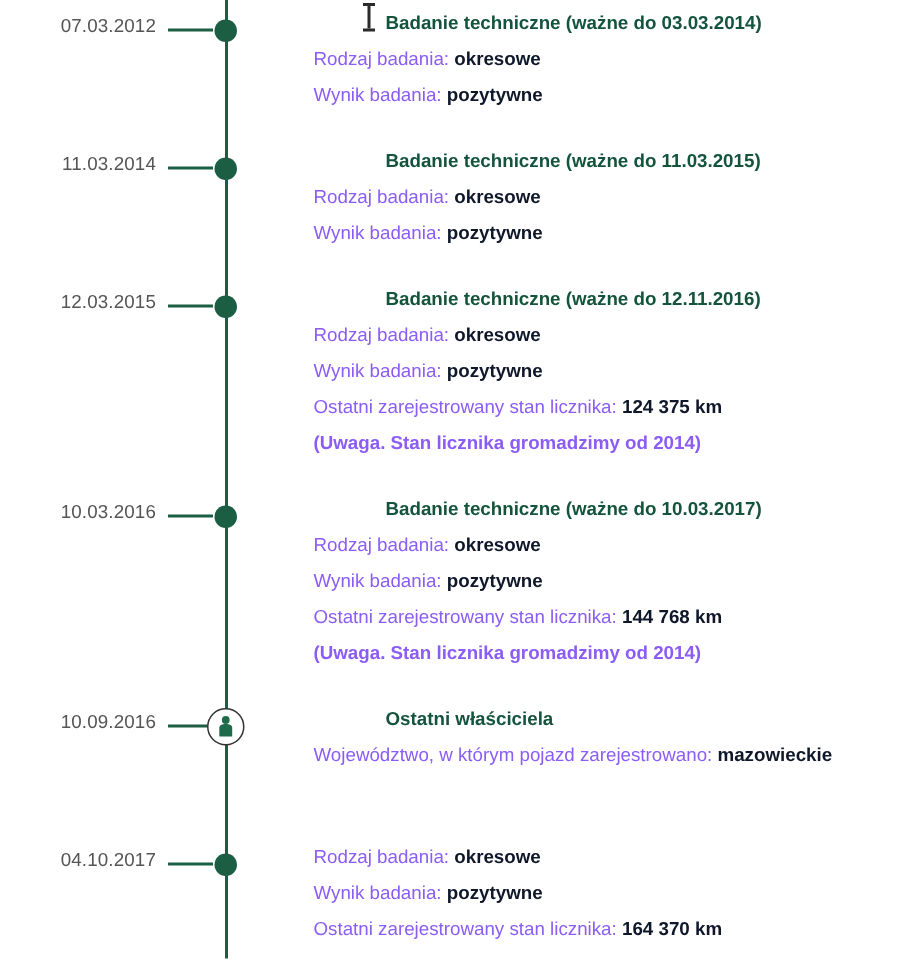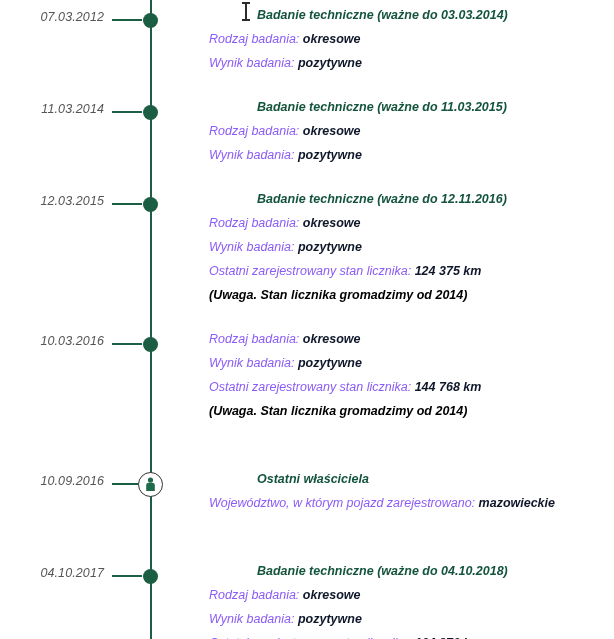--- a/index.html
+++ b/index.html
@@ -13,21 +13,20 @@
     font-family: "Liberation Sans", sans-serif;
     font-size: 12.5px;
     color: #4a4a4a;
     overflow: hidden;
   }
 
   #timeline {
     position: relative;
     width: 614px;
     height: 639px;
-    font-style: italic;
   }
 
   
   .spine {
     position: absolute;
     left: 150px;
     top: 0;
     bottom: 0;
     width: 2px;
     background: #1b5e44;
@@ -105,21 +104,21 @@
   }
   .lbl {
     color: #8b5cf6;
     font-weight: normal;
   }
   .val {
     color: #0f172a;
     font-weight: bold;
   }
   .note {
-    color: #000000;
+    color: #8b5cf6;
     font-weight: bold;
   }
 
   
   .cursor {
     position: absolute;
     left: 245px;
     top: 4px;
     width: 2px;
     height: 15px;
@@ -173,20 +172,21 @@
           <div class="line"><span class="lbl">Wynik badania:</span> <span class="val">pozytywne</span></div>
           <div class="line"><span class="lbl">Ostatni zarejestrowany stan licznika:</span> <span class="val">124 375 km</span></div>
           <div class="line note">(Uwaga. Stan licznika gromadzimy od 2014)</div>
         </div>
       </div>
       <div class="event" style="top: 334px;">
         <div class="date">10.03.2016</div>
         <div class="connector"></div>
         <div class="dot"></div>
         <div class="body">
+          <div class="line title">Badanie techniczne (ważne do 10.03.2017)</div>
           <div class="line"><span class="lbl">Rodzaj badania:</span> <span class="val">okresowe</span></div>
           <div class="line"><span class="lbl">Wynik badania:</span> <span class="val">pozytywne</span></div>
           <div class="line"><span class="lbl">Ostatni zarejestrowany stan licznika:</span> <span class="val">144 768 km</span></div>
           <div class="line note">(Uwaga. Stan licznika gromadzimy od 2014)</div>
         </div>
       </div>
       <div class="event" style="top: 474px;">
         <div class="date">10.09.2016</div>
         <div class="connector"></div>
         <div class="dot person">
@@ -198,21 +198,20 @@
         <div class="body">
           <div class="line title">Ostatni właściciela</div>
           <div class="line"><span class="lbl">Województwo, w którym pojazd zarejestrowano:</span> <span class="val">mazowieckie</span></div>
         </div>
       </div>
       <div class="event" style="top: 566px;">
         <div class="date">04.10.2017</div>
         <div class="connector"></div>
         <div class="dot"></div>
         <div class="body">
-          <div class="line title">Badanie techniczne (ważne do 04.10.2018)</div>
           <div class="line"><span class="lbl">Rodzaj badania:</span> <span class="val">okresowe</span></div>
           <div class="line"><span class="lbl">Wynik badania:</span> <span class="val">pozytywne</span></div>
           <div class="line"><span class="lbl">Ostatni zarejestrowany stan licznika:</span> <span class="val">164 370 km</span></div>
         </div>
       </div>
     </div>
   <div class="cursor"></div>
 </div>
 
 </body></html>

